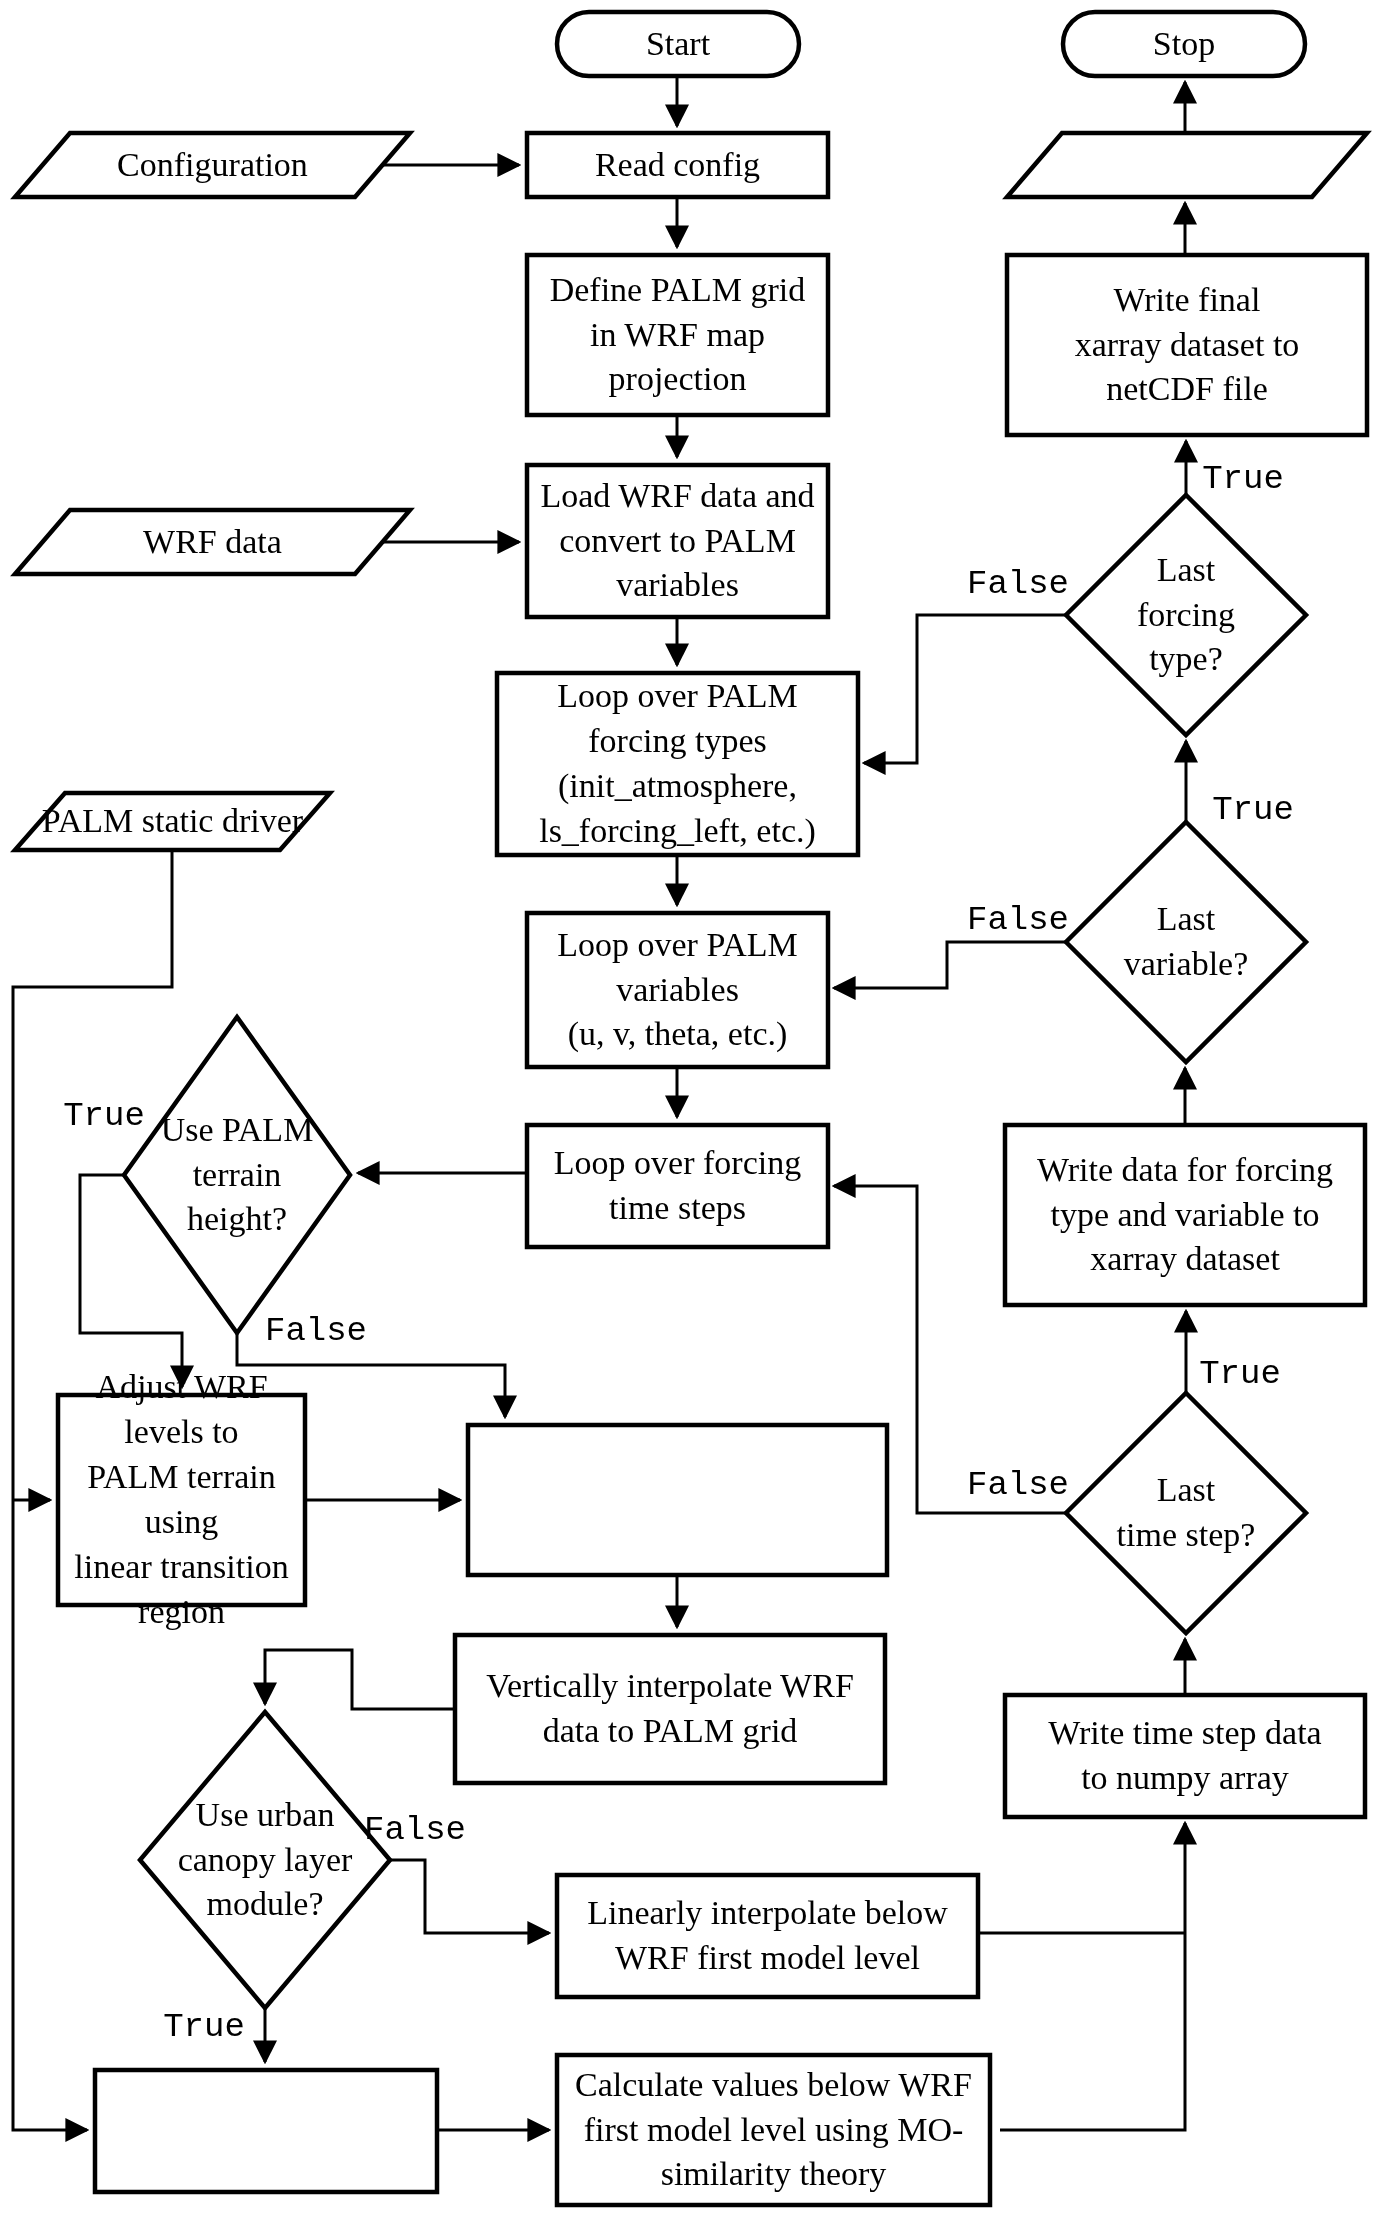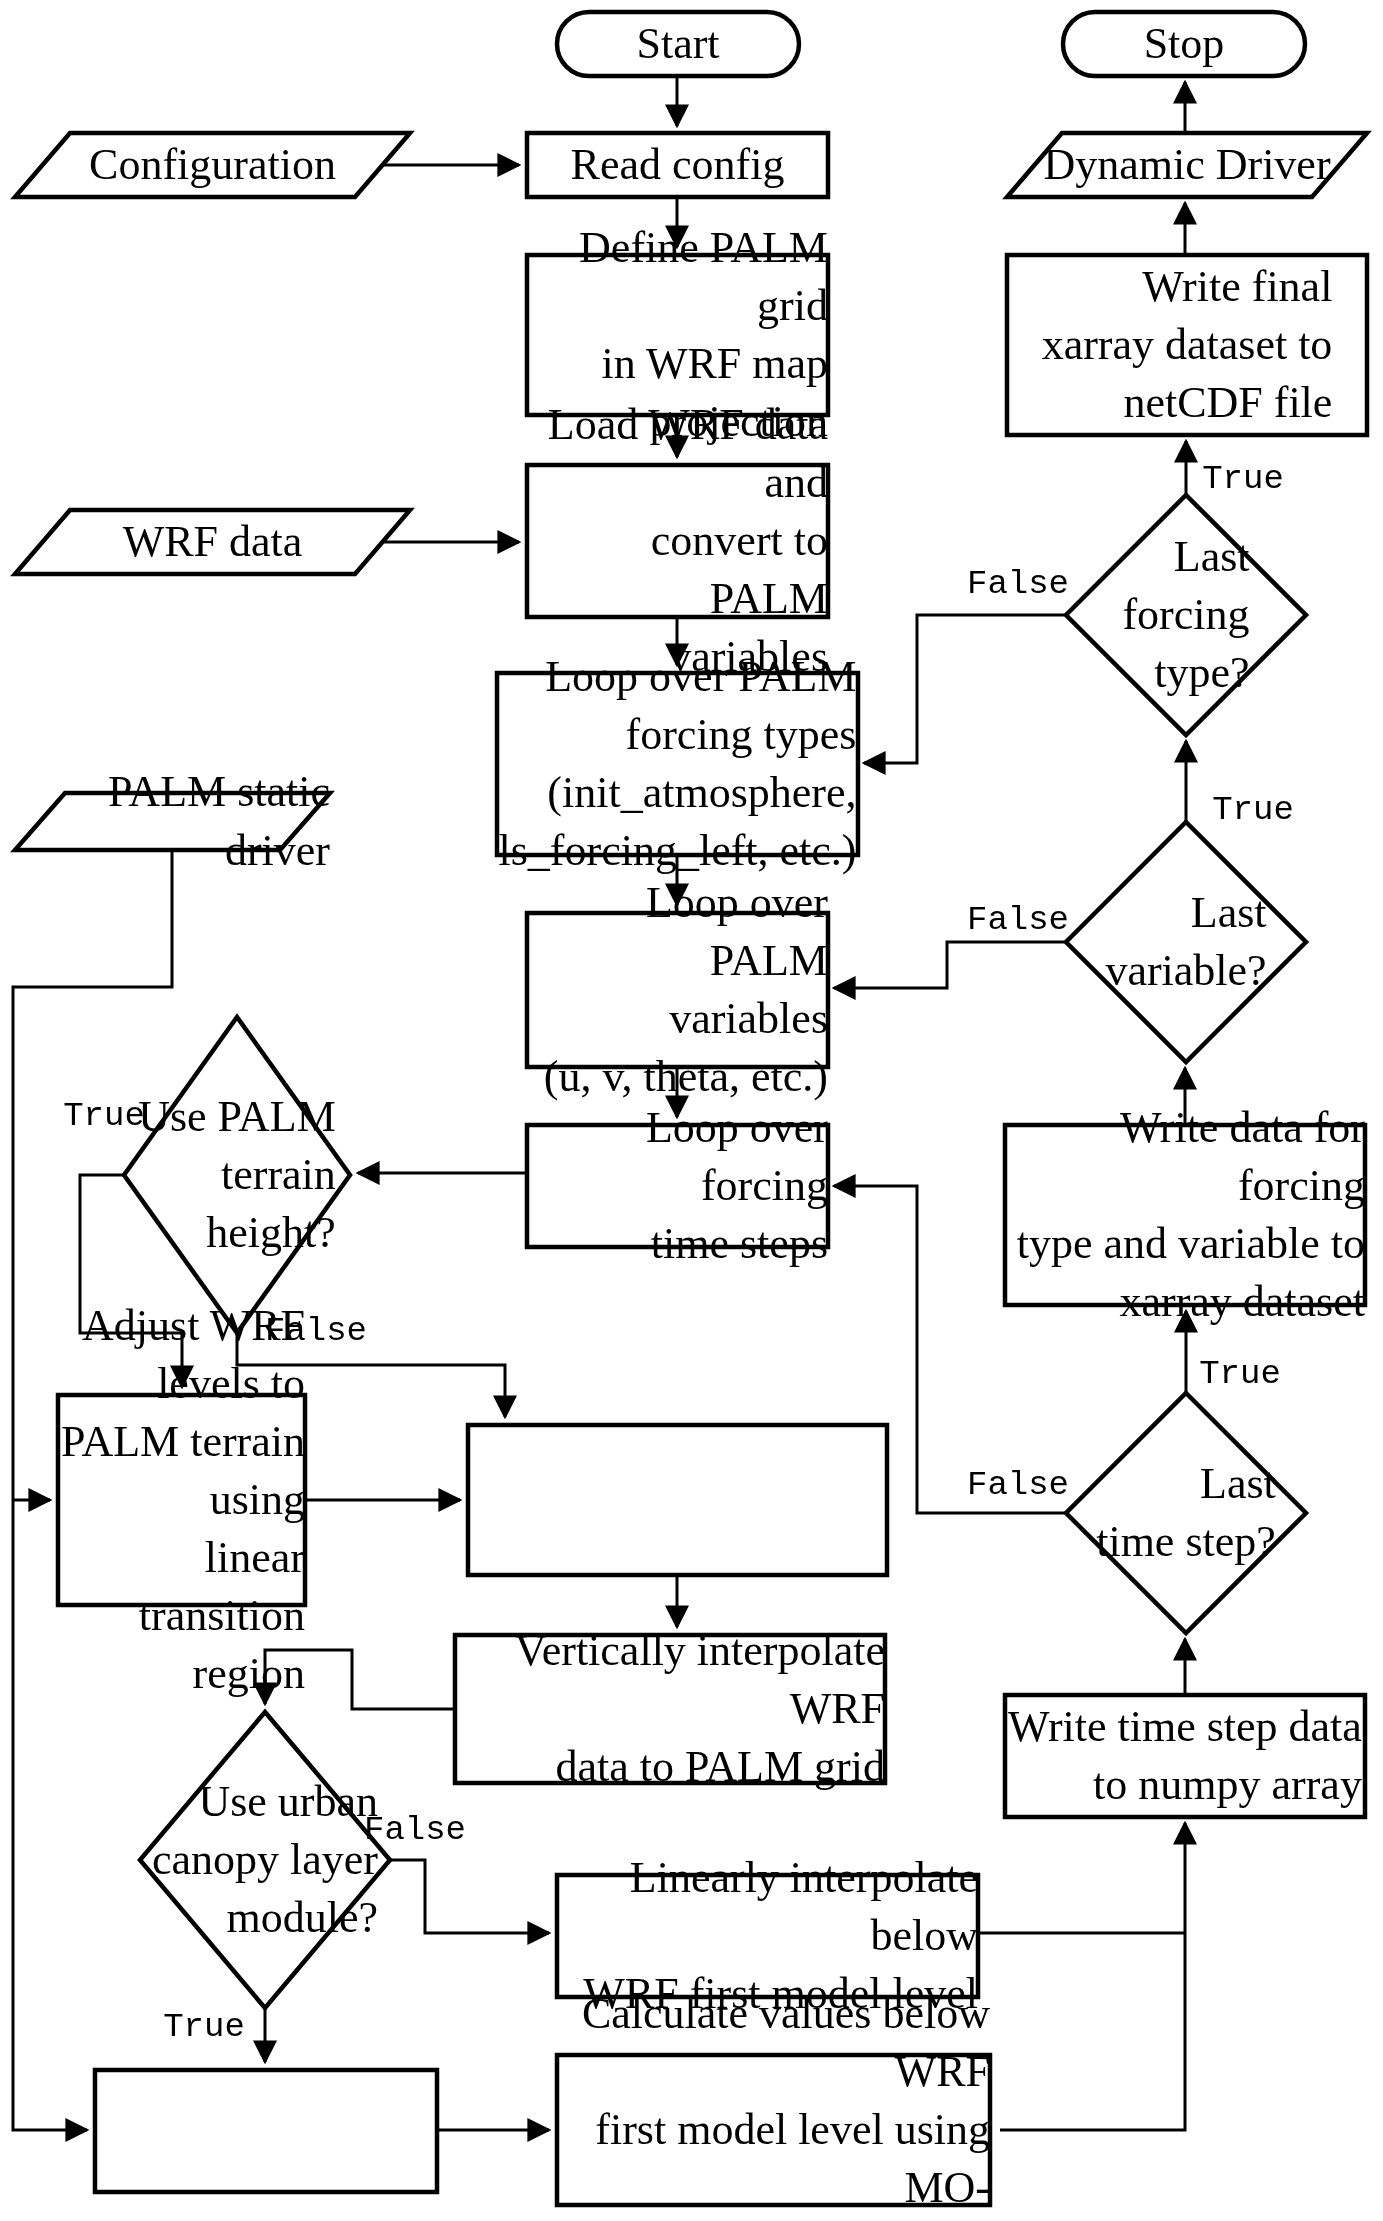--- a/index.html
+++ b/index.html
@@ -19,23 +19,23 @@
   #wires {
     position: absolute;
     left: 0;
     top: 0;
   }
   .node-label {
     position: absolute;
     display: flex;
     align-items: center;
     justify-content: center;
-    text-align: right;
+    text-align: center;
     white-space: pre-line;
-    font-size: 44px;
+    font-size: 34px;
     line-height: 1.32;
     color: #000000;
     pointer-events: none;
   }
   .edge-label {
     position: absolute;
     transform: translate(-50%, -50%);
     font-size: 34px;
     white-space: nowrap;
     color: #000000;
@@ -174,21 +174,20 @@
 type and variable to
 xarray dataset</div>
   <div class="node-label" style="left:1066px;top:822px;width:240px;height:240px">Last
 variable?</div>
   <div class="node-label" style="left:1066px;top:495px;width:240px;height:240px">Last
 forcing
 type?</div>
   <div class="node-label" style="left:1007px;top:255px;width:360px;height:180px">Write final
 xarray dataset to
 netCDF file</div>
-  <div class="node-label" style="left:1007px;top:133px;width:360px;height:64px">Dynamic Driver</div>
 
   <div class="edge-label" style="left:1243px;top:479px">True</div>
   <div class="edge-label" style="left:1018px;top:584px">False</div>
   <div class="edge-label" style="left:1253px;top:810px">True</div>
   <div class="edge-label" style="left:1018px;top:920px">False</div>
   <div class="edge-label" style="left:1240px;top:1374px">True</div>
   <div class="edge-label" style="left:1018px;top:1485px">False</div>
   <div class="edge-label" style="left:104px;top:1116px">True</div>
   <div class="edge-label" style="left:316px;top:1331px">False</div>
   <div class="edge-label" style="left:415px;top:1830px">False</div>

